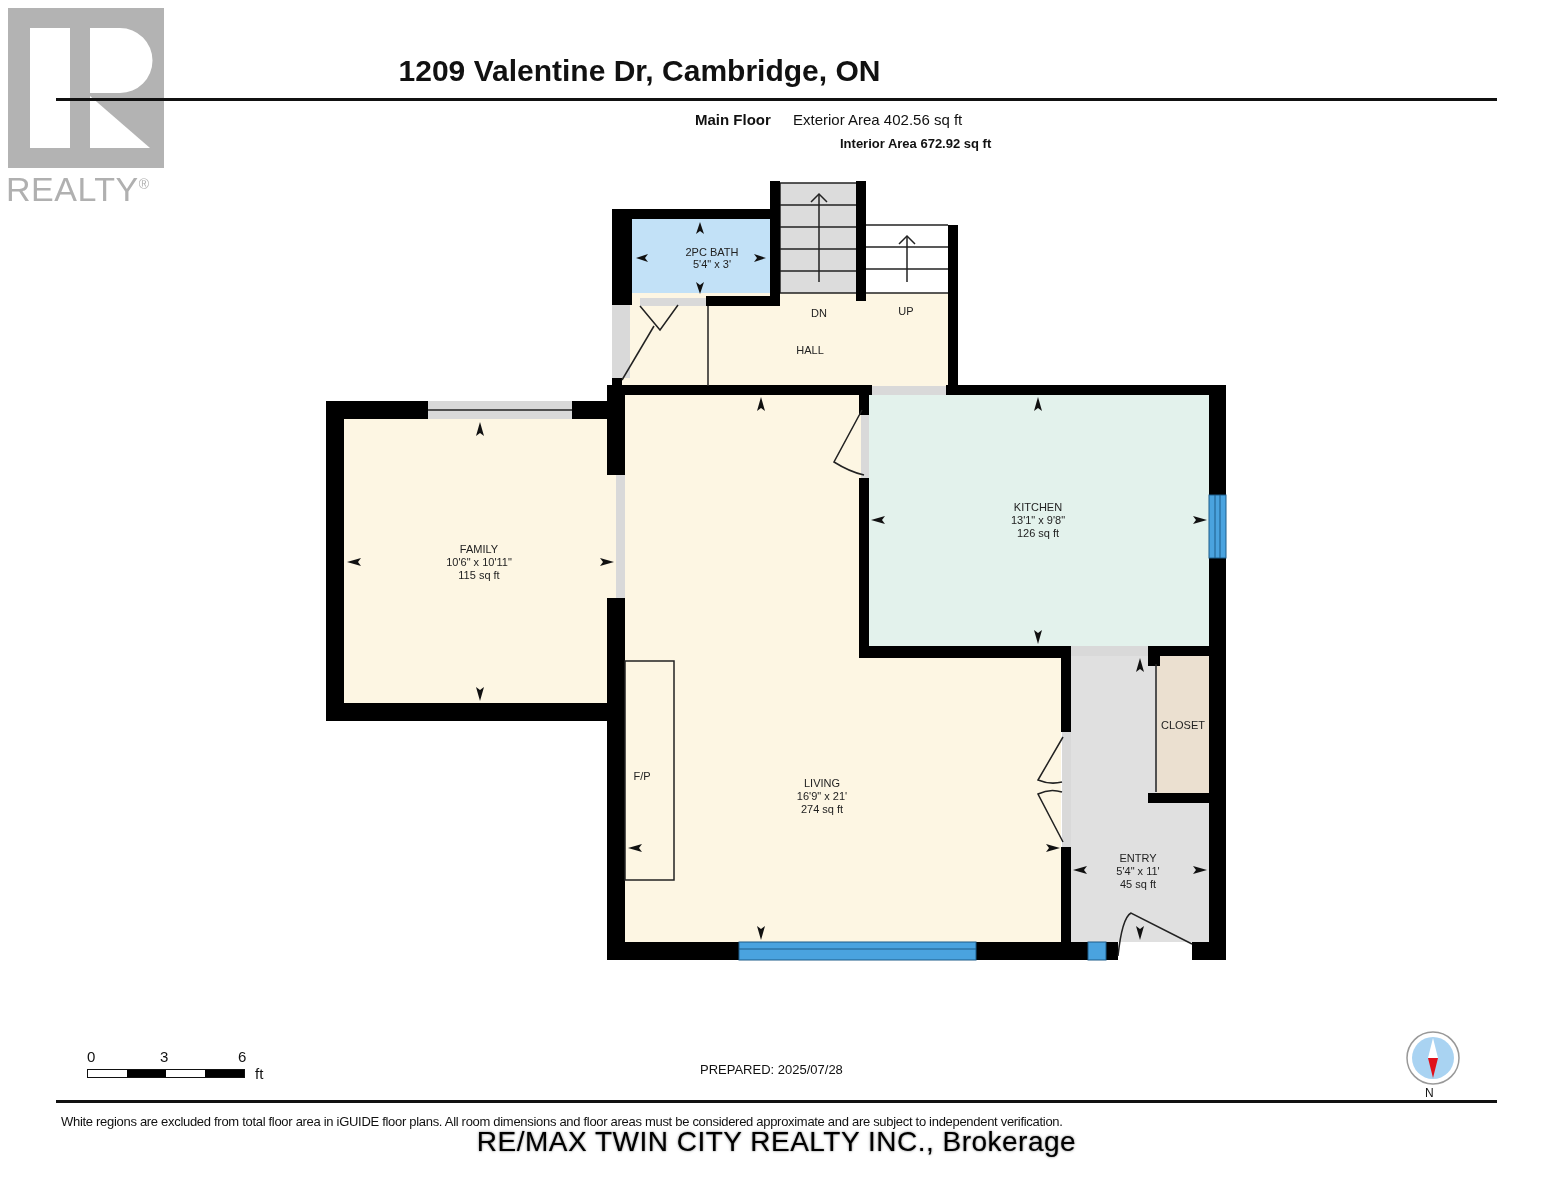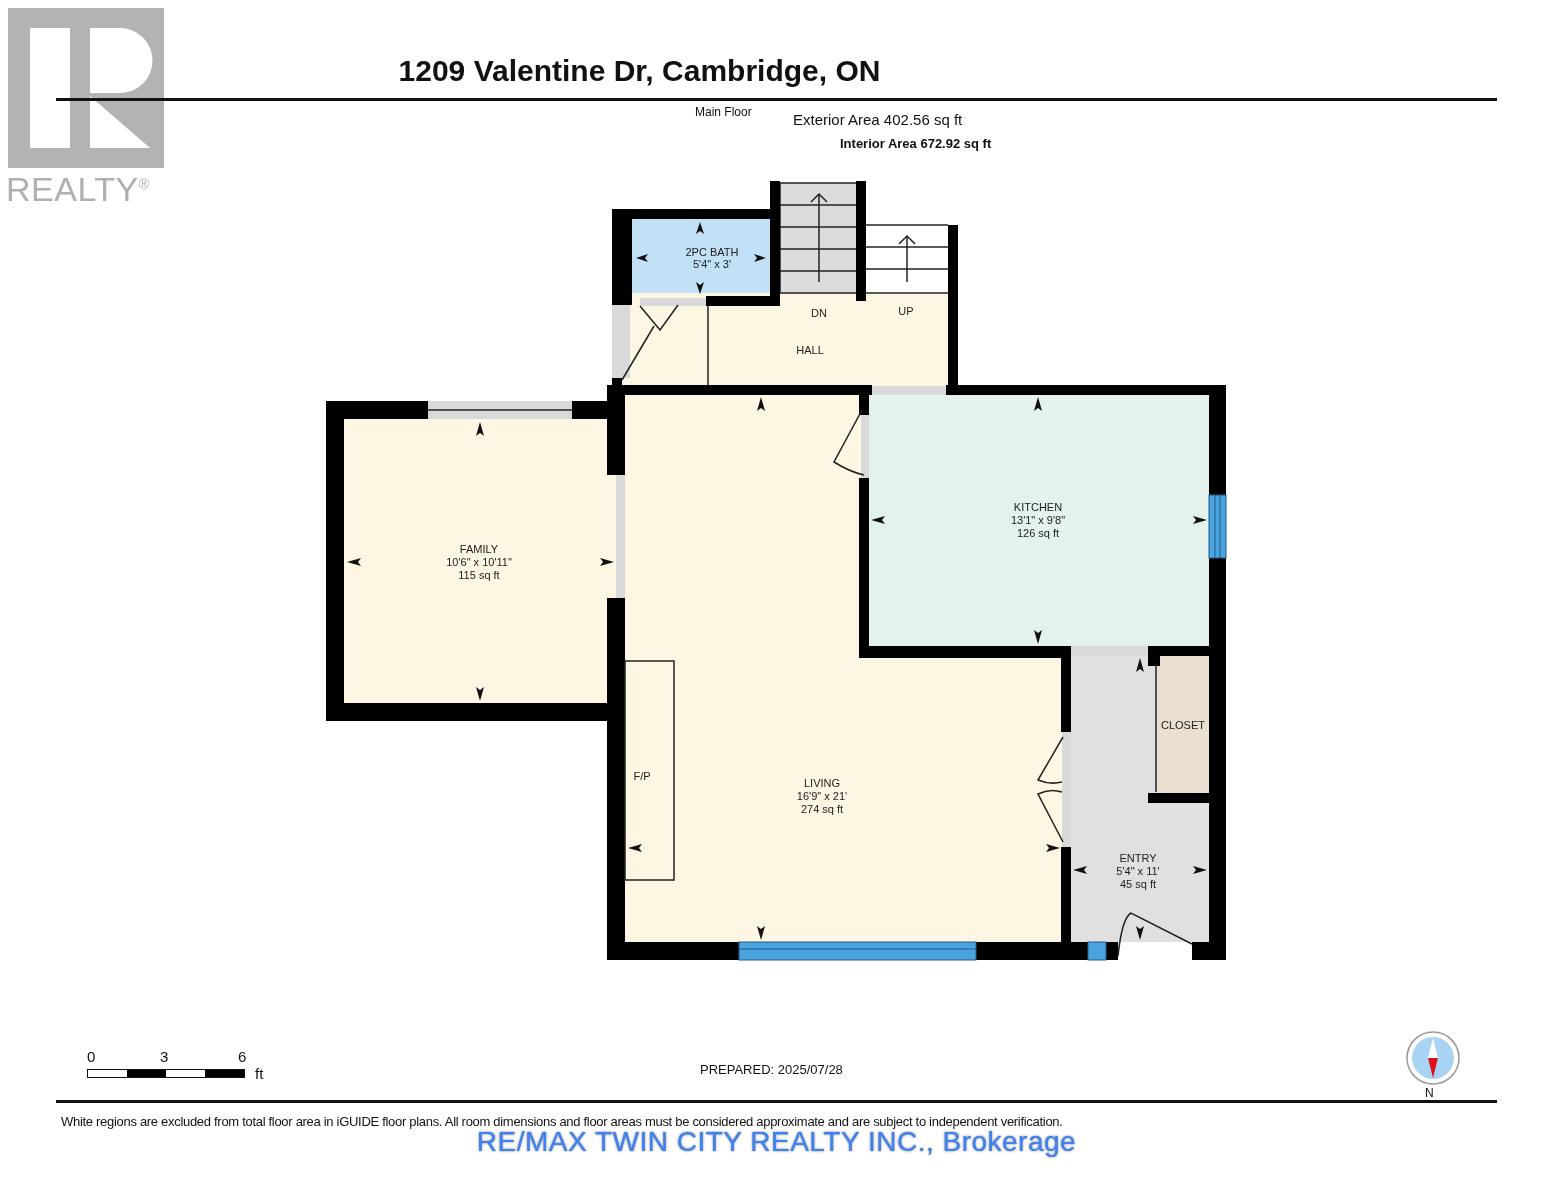--- a/index.html
+++ b/index.html
@@ -3,36 +3,36 @@
 <meta charset="utf-8">
 <style>
   html, body { margin:0; padding:0; background:#ffffff; }
   body { width:1553px; height:1200px; position:relative; overflow:hidden; font-family:"Liberation Sans", sans-serif; color:#111; }
   .abs { position:absolute; }
   #logo { left:8px; top:8px; width:156px; height:160px; background:#b3b3b3; }
   #logo-text { left:6px; top:170px; font-size:34px; color:#b0b0b0; letter-spacing:0.5px; font-family:"Liberation Sans", sans-serif; }
   #logo-text sup { font-size:14px; }
   #title { left:0; width:1279px; top:54px; text-align:center; font-size:30px; font-weight:bold; }
   #title-rule { left:56px; top:98px; width:1441px; height:3px; background:#111; }
-  #floor-label { left:695px; top:105px; font-size:12px; font-weight:normal; }
+  #floor-label { left:695px; top:111px; font-size:15px; font-weight:bold; }
   #ext-area { left:793px; top:111px; font-size:15px; }
   #int-area { left:840px; top:136px; font-size:13px;font-weight:bold; }
   #plan { left:0; top:0; }
   .room-lbl { font-family:"Liberation Sans", sans-serif; font-size:11px; fill:#222; text-anchor:middle; }
   #scale-wrap { left:80px; top:1048px; width:200px; height:40px; }
   .scale-num { position:absolute; top:0; font-size:15px; }
   #scale-bar { position:absolute; left:7px; top:21px; width:156px; height:7px; border:1px solid #111; display:flex; }
   #scale-bar div { flex:1; }
   #scale-unit { position:absolute; left:175px; top:17px; font-size:15px; }
   #prepared { left:700px; top:1062px; font-size:13px; }
   #compass { left:1405px; top:1030px; }
   #compass-n { left:1425px; top:1086px; font-size:12px; }
   #bottom-rule { left:56px; top:1100px; width:1441px; height:3px; background:#111; }
   #disclaimer { left:61px; top:1114px; font-size:13px; letter-spacing:-0.3px; }
-  #brokerage { left:0; width:1553px; top:1126px; text-align:center; font-size:28px; color:#3b82f6; text-shadow:0 0 3px #999, 0 0 1px #777; letter-spacing:0.5px; }
+  #brokerage { left:0; width:1553px; top:1126px; text-align:center; font-size:28px; color:#000000; text-shadow:0 0 3px #999, 0 0 1px #777; letter-spacing:0.5px; }
 </style>
 </head>
 <body>
 
 <div id="logo" class="abs">
   <svg width="156" height="160" viewBox="0 0 156 160">
     <rect x="22" y="20" width="40" height="120" fill="#fff"></rect>
     <path d="M82 20 H112 A30 30 0 0 1 112 85 H82 Z" fill="#fff"></path>
     <path d="M82 88 L142 140 H82 Z" fill="#fff"></path>
   </svg>

